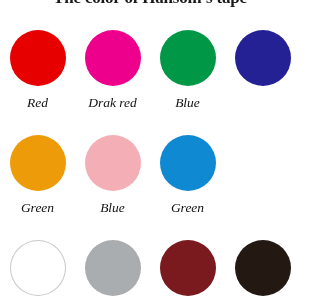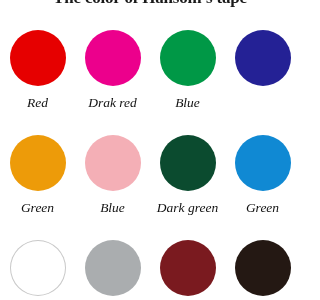--- a/index.html
+++ b/index.html
@@ -122,26 +122,20 @@
         <div class="swatch-label">Green</div>
       </div>
       <div class="swatch-cell">
         <div class="circle-wrap">
           <span class="circle" style="background-color: rgb(244, 175, 182);"></span>
         </div>
         <div class="swatch-label">Blue</div>
       </div>
       <div class="swatch-cell">
         <div class="circle-wrap">
-          <span class="circle" style="background-color: rgb(11, 75, 47);"></span>
-        </div>
-        <div class="swatch-label">Dark green</div>
-      </div>
-      <div class="swatch-cell">
-        <div class="circle-wrap">
           <span class="circle" style="background-color: rgb(16, 137, 211);"></span>
         </div>
         <div class="swatch-label">Green</div>
       </div>
     </div>
 
     <div class="swatch-row">
       <div class="swatch-cell">
         <div class="circle-wrap">
           <span class="circle outlined" style="background-color: rgb(255, 255, 255);"></span>

